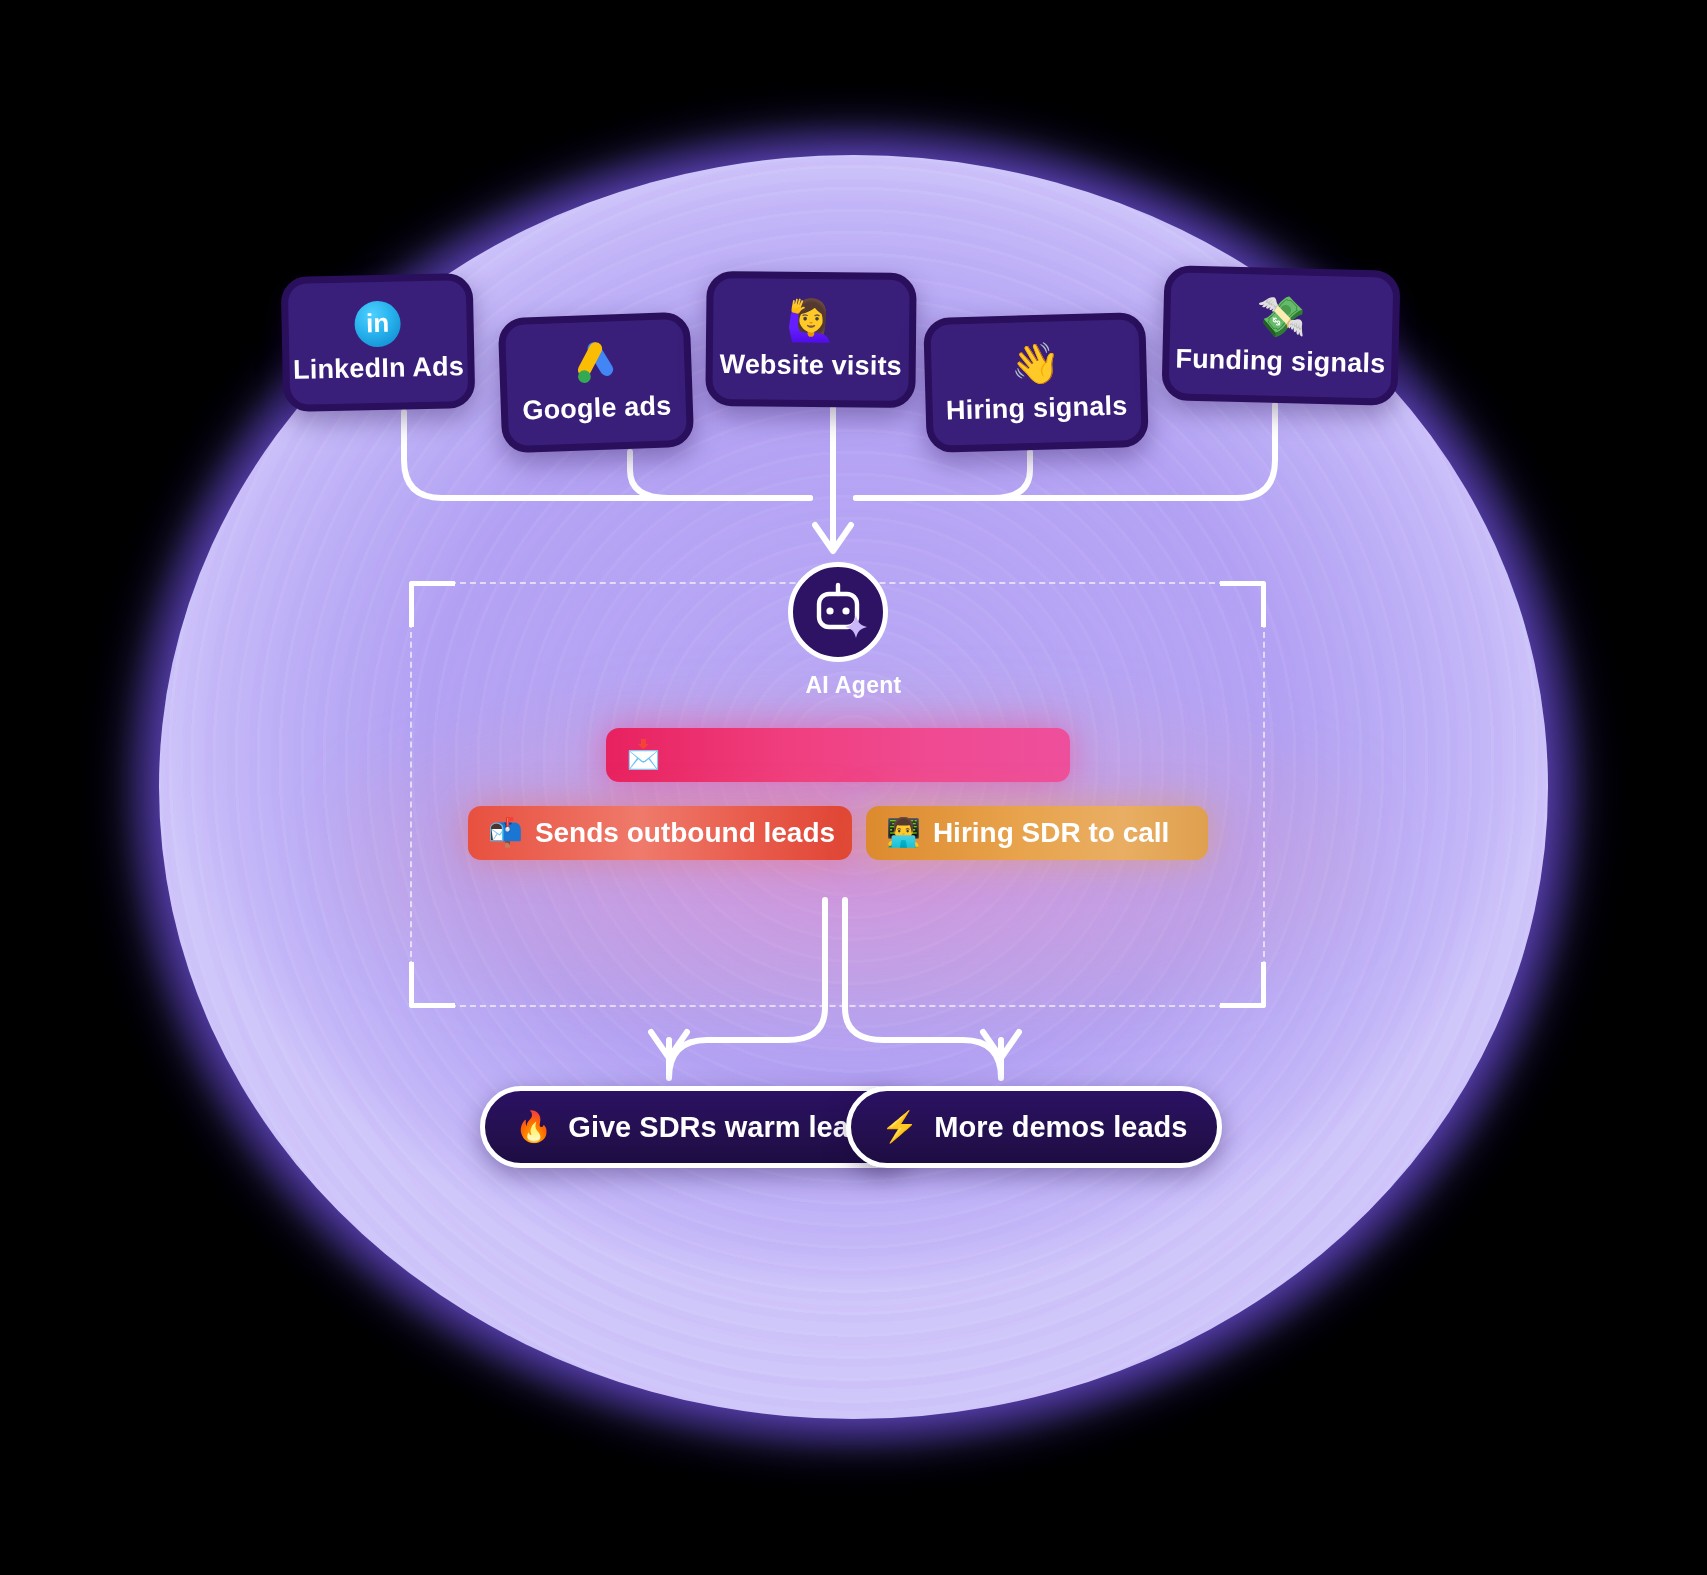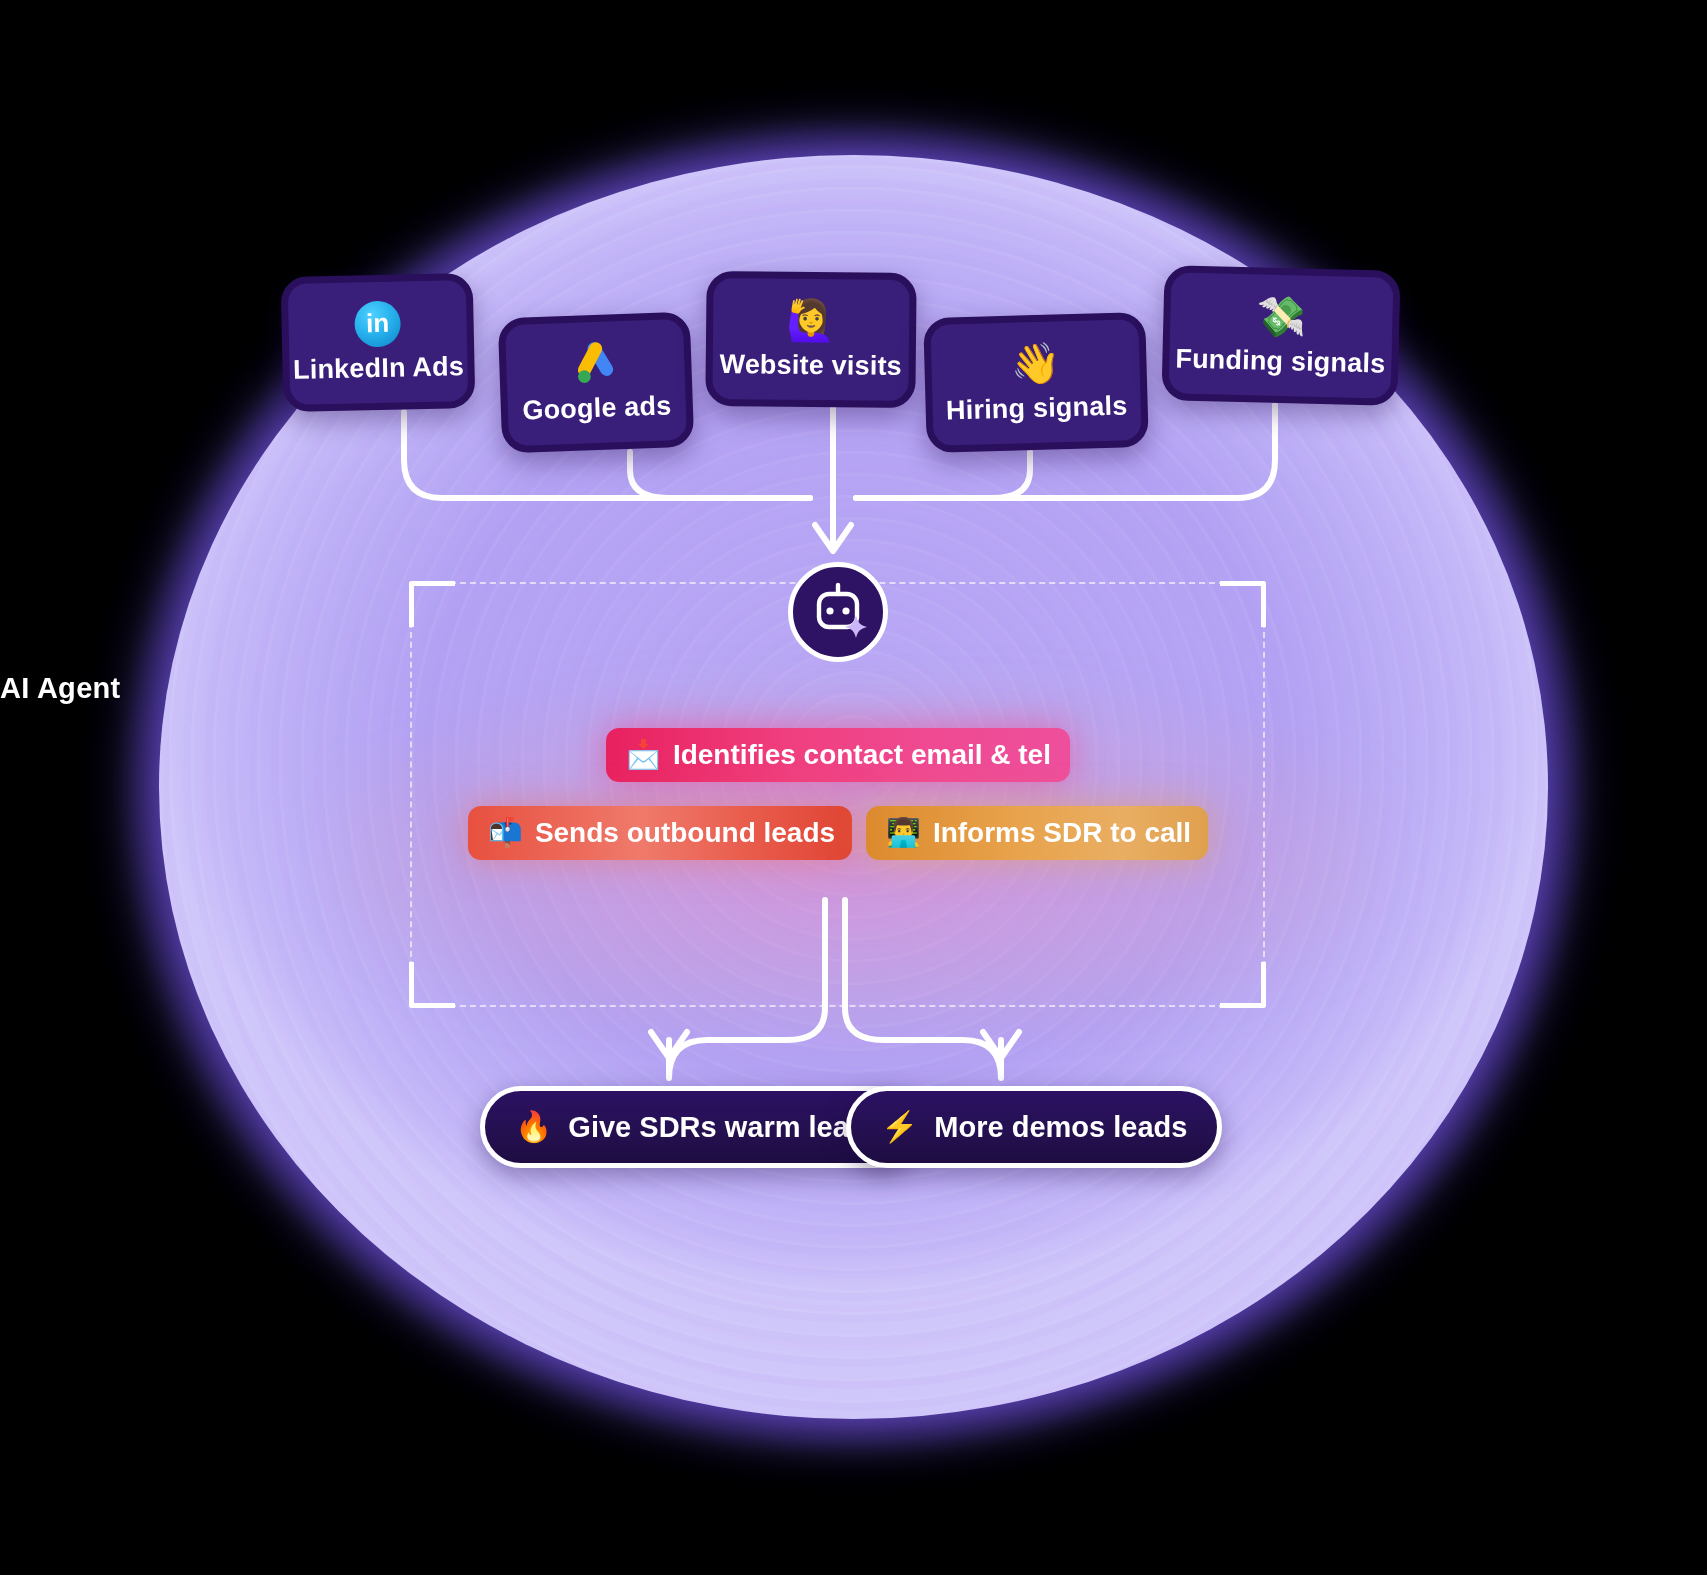--- a/index.html
+++ b/index.html
@@ -225,22 +225,23 @@
     border: 5px solid #ffffff;
     display: flex;
     align-items: center;
     justify-content: center;
   }
   .agent-label {
     position: absolute;
     left: 0;
     top: 672px;
     width: 1707px;
+    text-align: center;
     color: #ffffff;
-    font-size: 29px;
+    font-size: 23px;
     font-weight: 700;
     letter-spacing: .3px;
   }
 
   
   .pill {
     position: absolute;
     display: flex;
     align-items: center;
     gap: 12px;
@@ -392,31 +393,30 @@
         </g>
         <circle cx="25" cy="30" r="3.6" fill="#ffffff"></circle>
         <circle cx="41" cy="30" r="3.6" fill="#ffffff"></circle>
         <path d="M51 34 C52.6 41.6 55.4 44.4 62 46 C55.4 47.6 52.6 50.4 51 57 C49.4 50.4 46.6 47.6 40 46 C46.6 44.4 49.4 41.6 51 34 Z" fill="#c9b7f7"></path>
       </svg>
     </div>
     <div class="agent-label">AI Agent</div>
 
     <div class="pill" id="pill-identify">
       <span class="emoji">📩</span>
-      <span>Identifies contact email &amp; tel</span>
     </div>
 
     <div class="pill" id="pill-sends">
       <span class="emoji">📬</span>
       <span>Sends outbound leads</span>
     </div>
 
     <div class="pill" id="pill-informs">
       <span class="emoji">👨‍💻</span>
-      <span>Informs SDR to call</span>
+      <span>Hiring SDR to call</span>
     </div>
 
     <div class="out-card" id="out-leads">
       <span class="emoji">🔥</span>
       <span>Give SDRs warm leads</span>
     </div>
 
     <div class="out-card" id="out-demos">
       <span class="emoji">⚡</span>
       <span>More demos leads</span>

